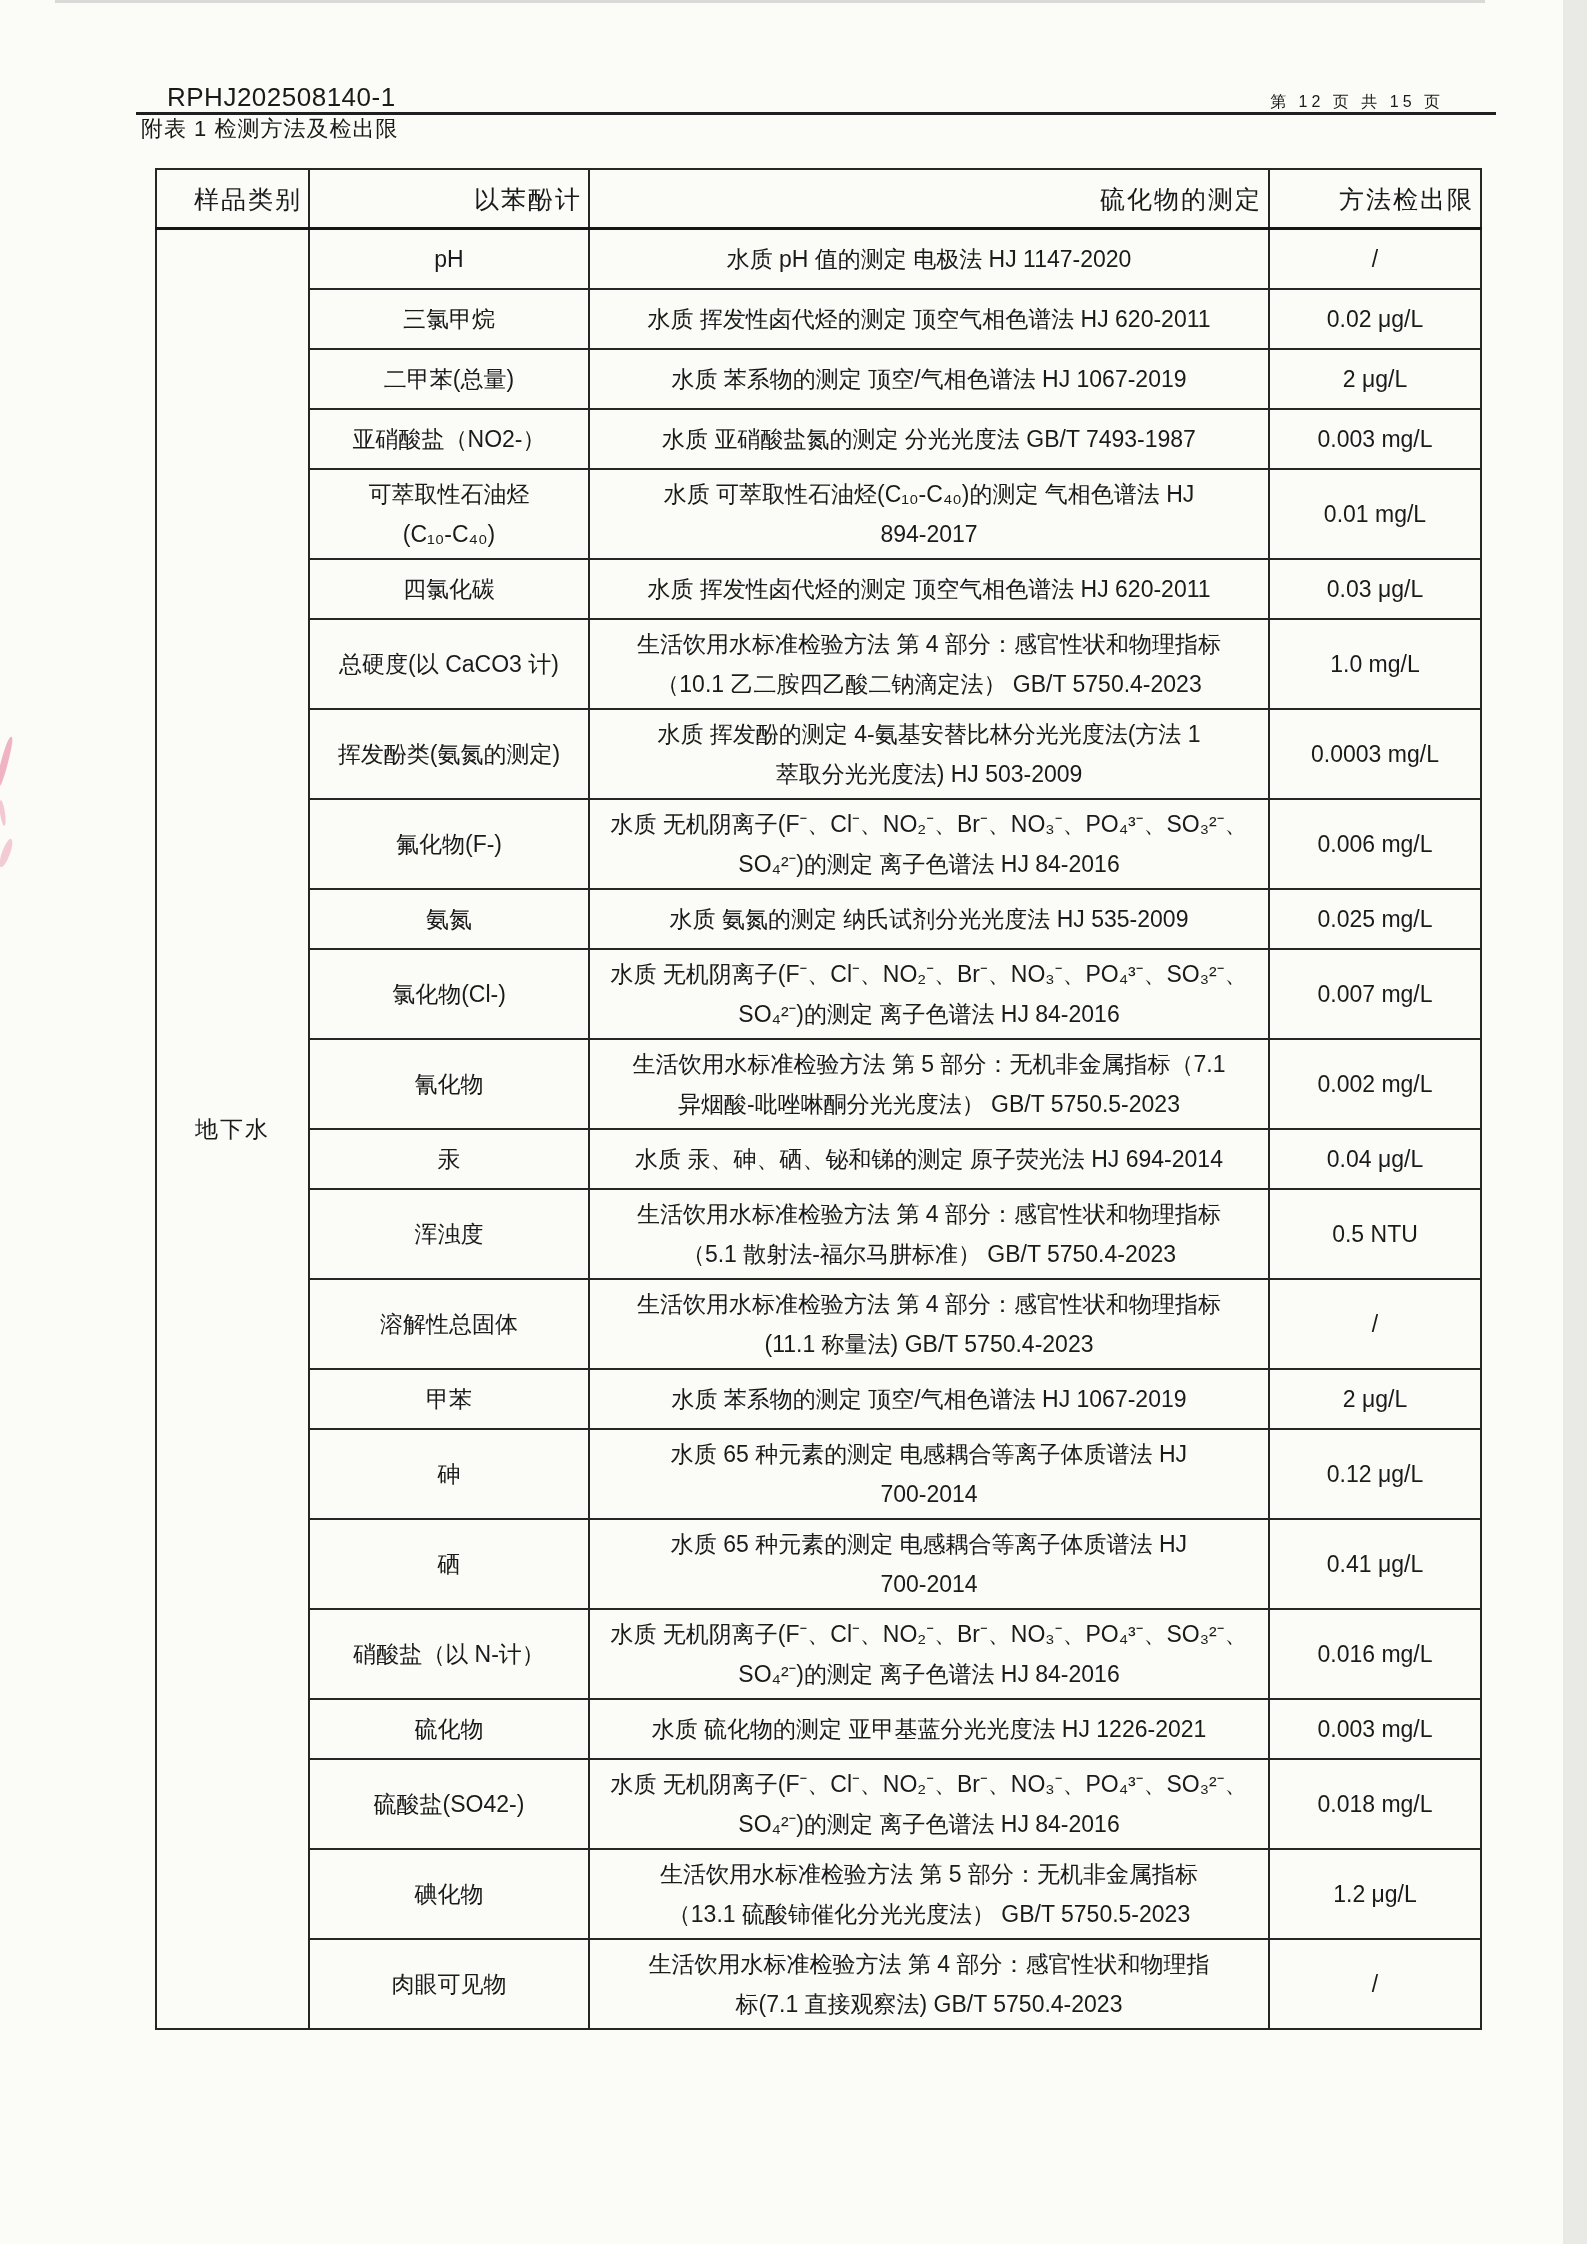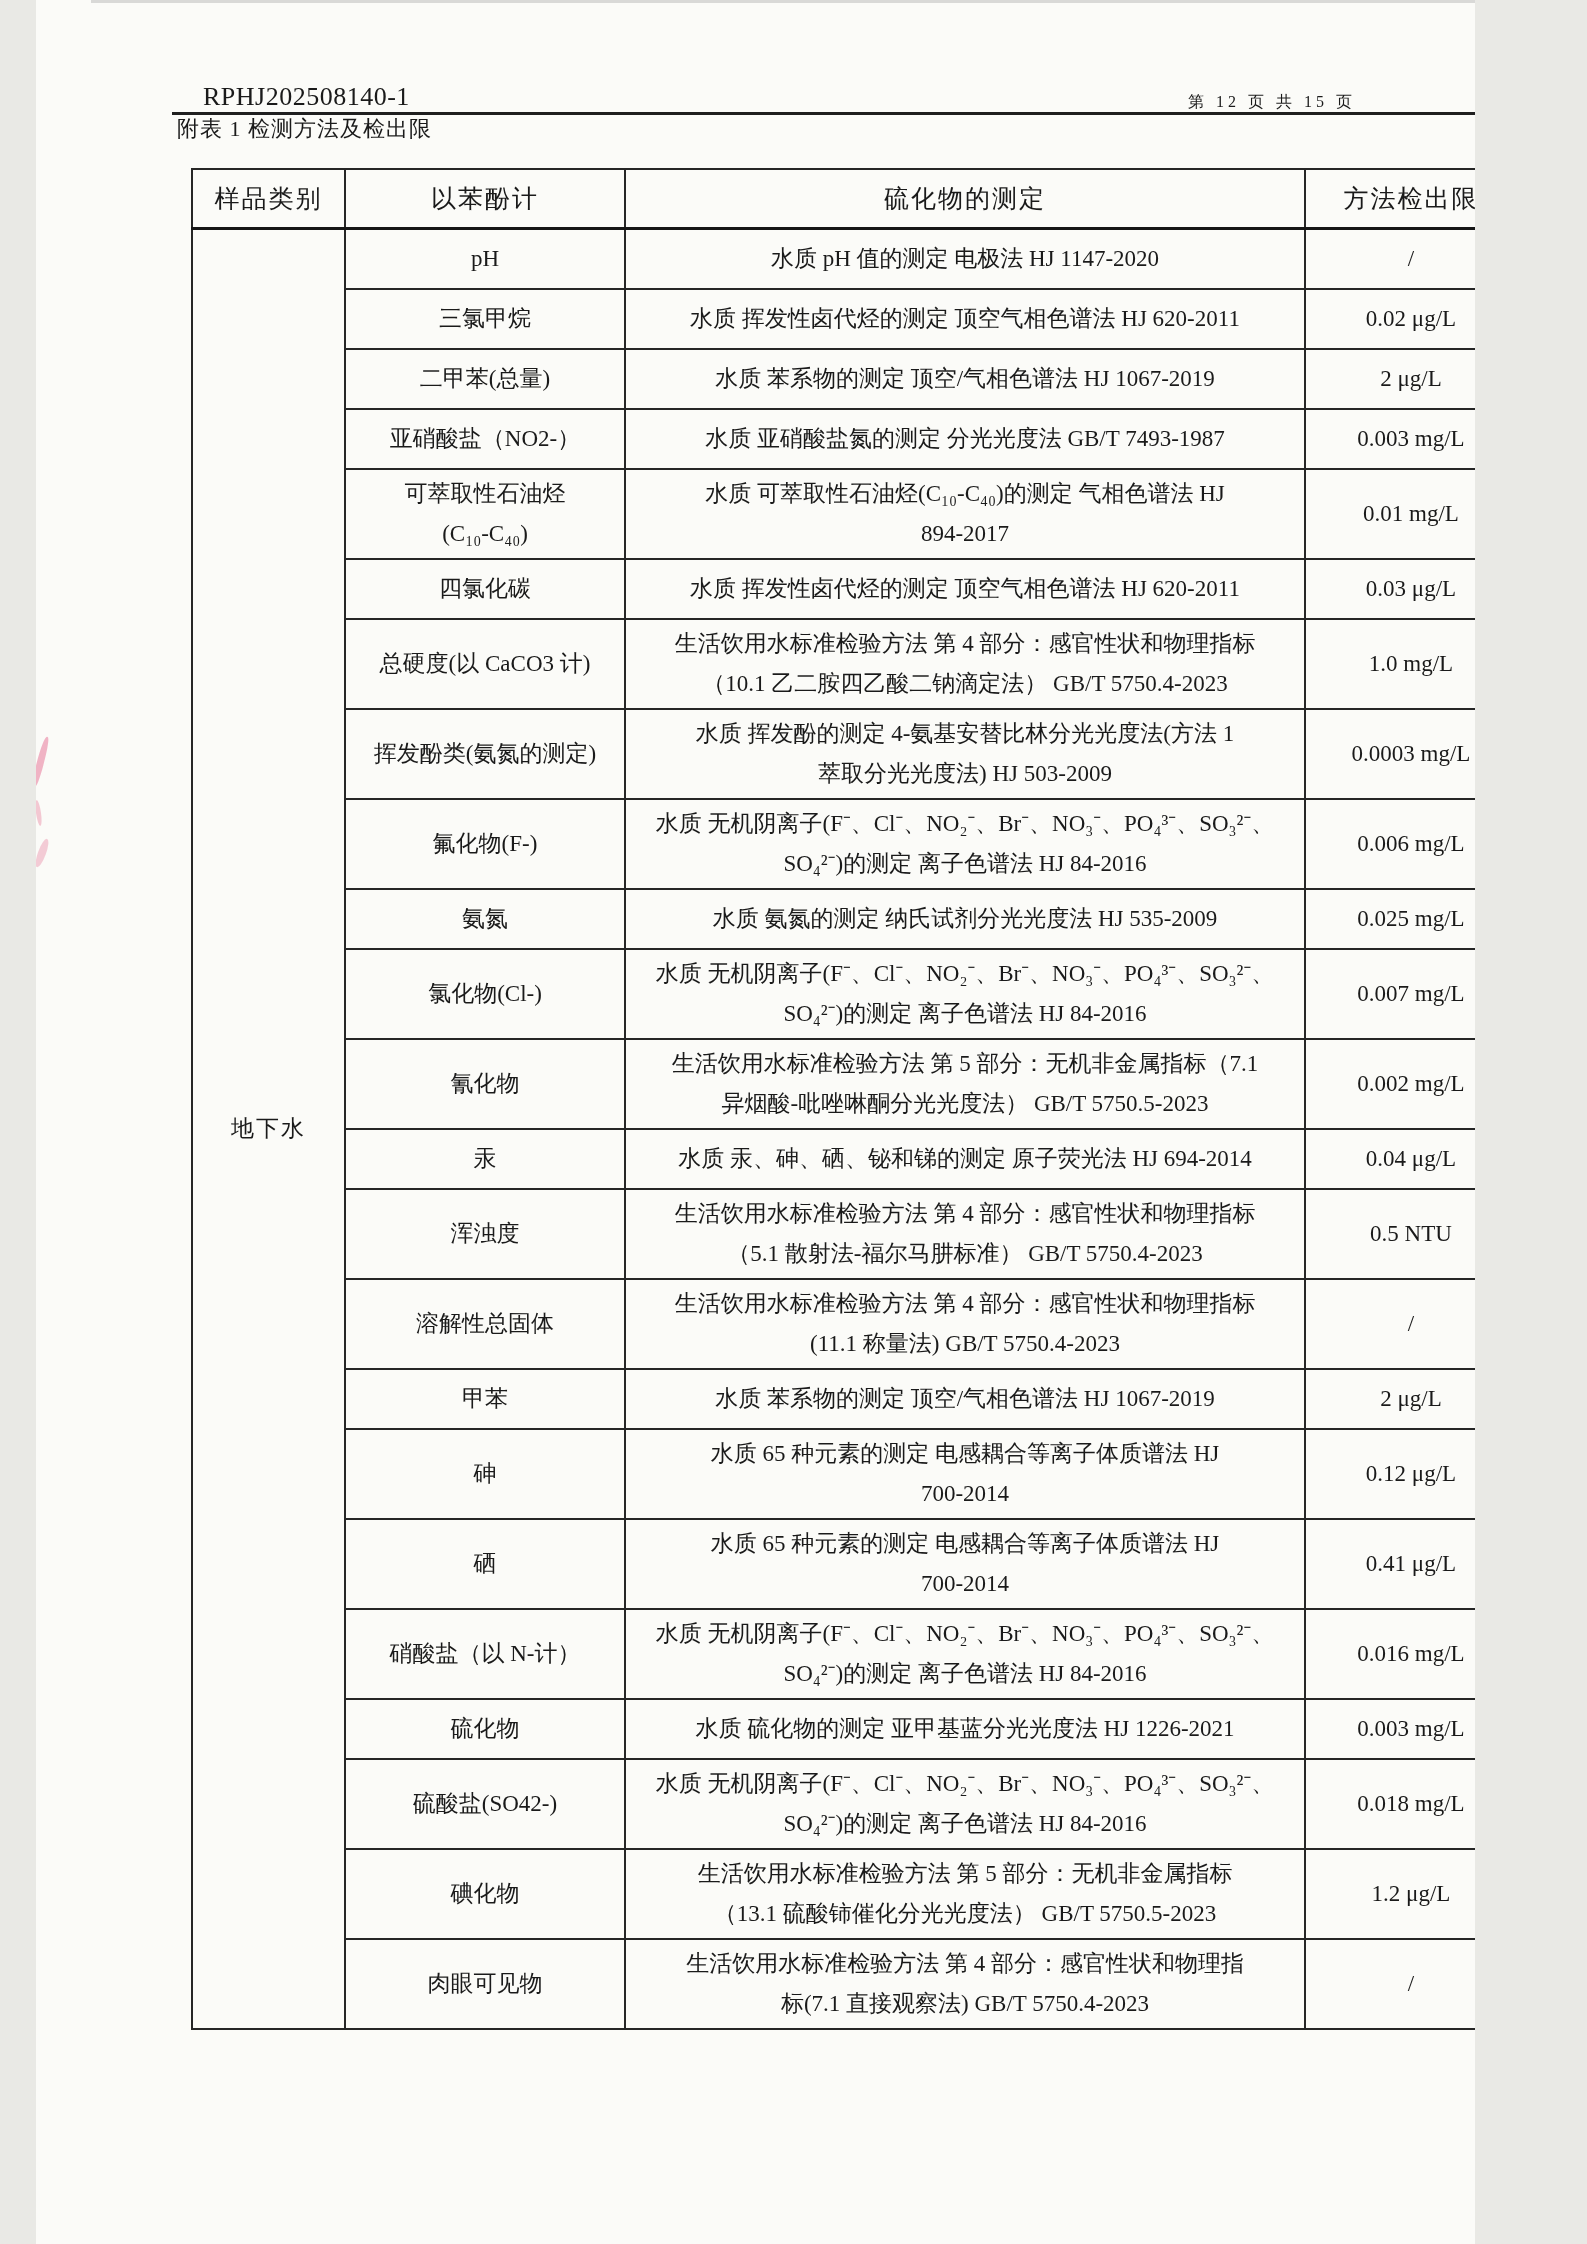--- a/index.html
+++ b/index.html
@@ -1,23 +1,22 @@
 <!DOCTYPE html>
 <html><head>
 <meta charset="utf-8">
 <style>
   html,body{margin:0;padding:0;background:#e9e9e5;}
   #doc{
     position:relative;
-    width:1439px;height:2244px;
+    width:1563px;height:2244px;
     background:#fbfbf8;
-    font-family:Liberation Serif, serif;
+    font-family:Liberation Sans, sans-serif;
     color:#1a1a1a;
     overflow:hidden;
-    margin-left:36px;
   }
   .top-smear{
     position:absolute;top:0;left:55px;width:1430px;height:3px;
     background:rgba(130,130,128,.28);
   }
   .report-no{
     position:absolute;left:167px;top:82px;
     font-size:26px;letter-spacing:.5px;white-space:nowrap;
   }
   .page-info{
@@ -41,20 +40,21 @@
     text-align:center;vertical-align:middle;
     font-size:23px;line-height:40px;
     padding:4px 6px;
     white-space:pre-line;
     font-weight:normal;
     word-break:break-word;
   }
   table.det thead th{
     height:49px;font-size:25px;letter-spacing:2px;
     border-bottom:3px solid #161616;
+    text-align:right;
   }
   table.det tbody td{height:50px;}
   td.cat-cell{font-size:25px;letter-spacing:2px;}
   td.limit-cell{font-size:23px;}
   
   .mark-a{
     position:absolute;left:1px;top:736px;width:7px;height:52px;
     background:rgba(226,92,132,.45);border-radius:60% 40% 50% 50%;
     transform:rotate(14deg);
   }

